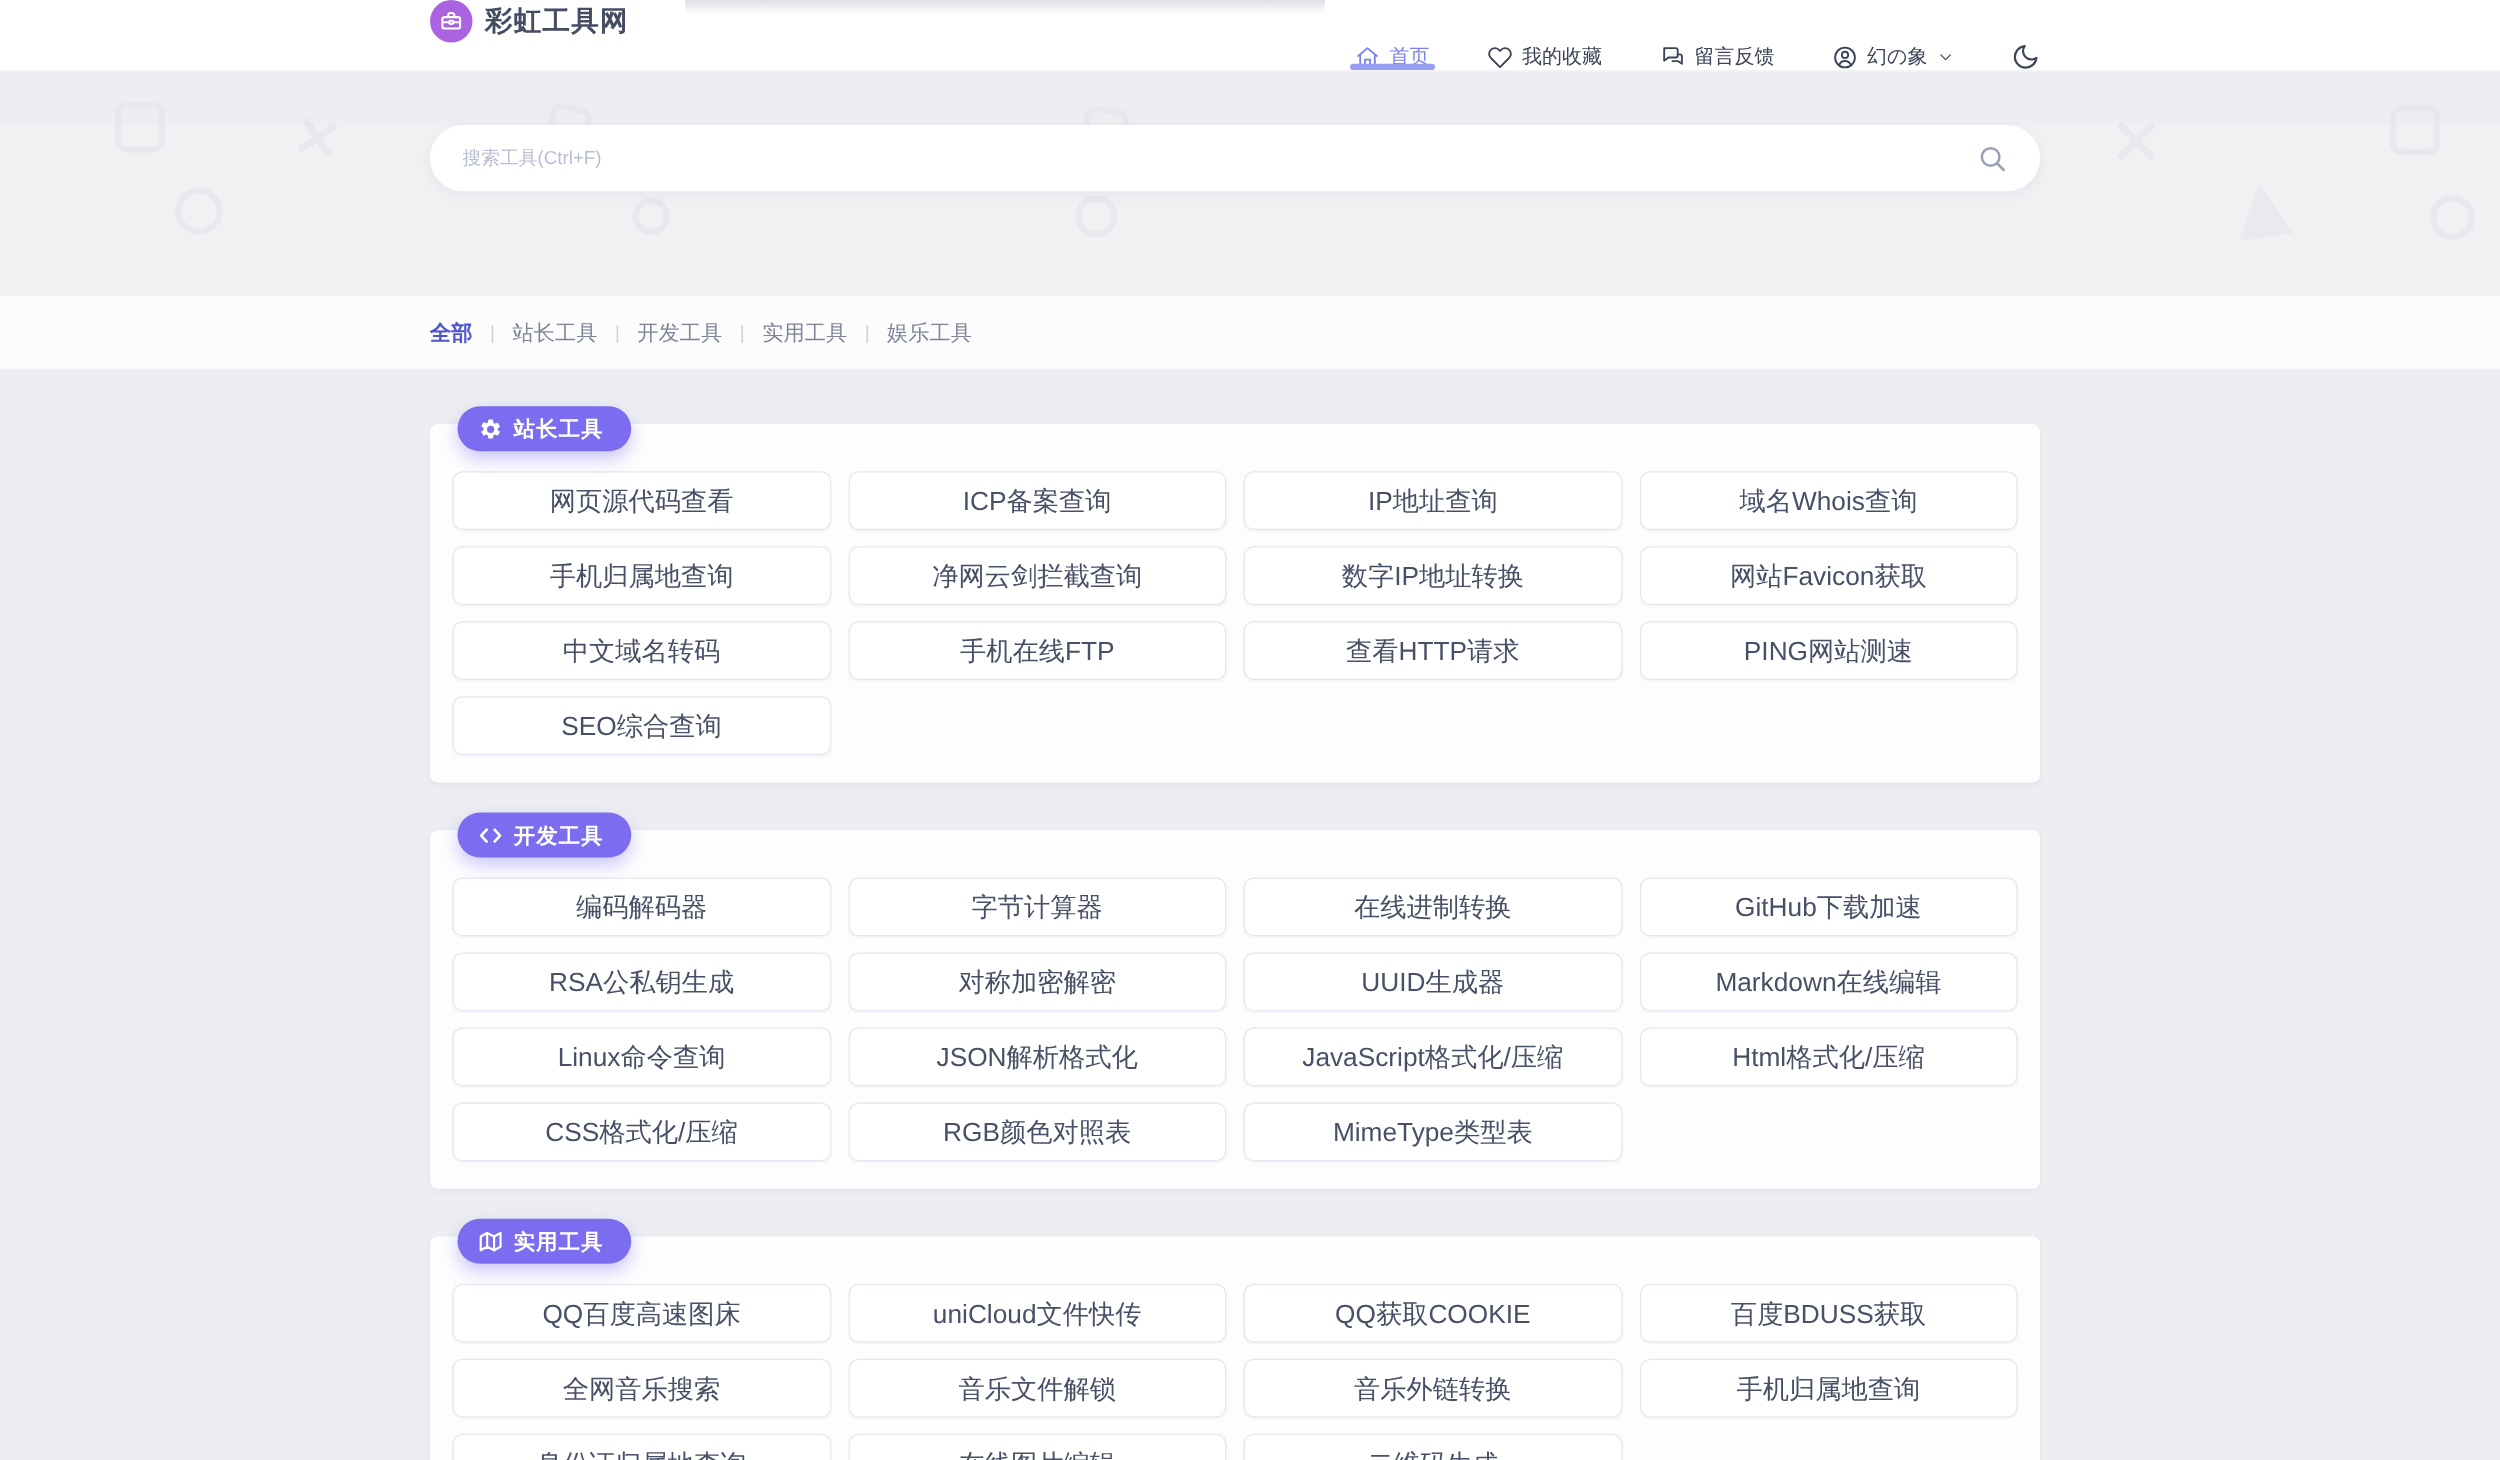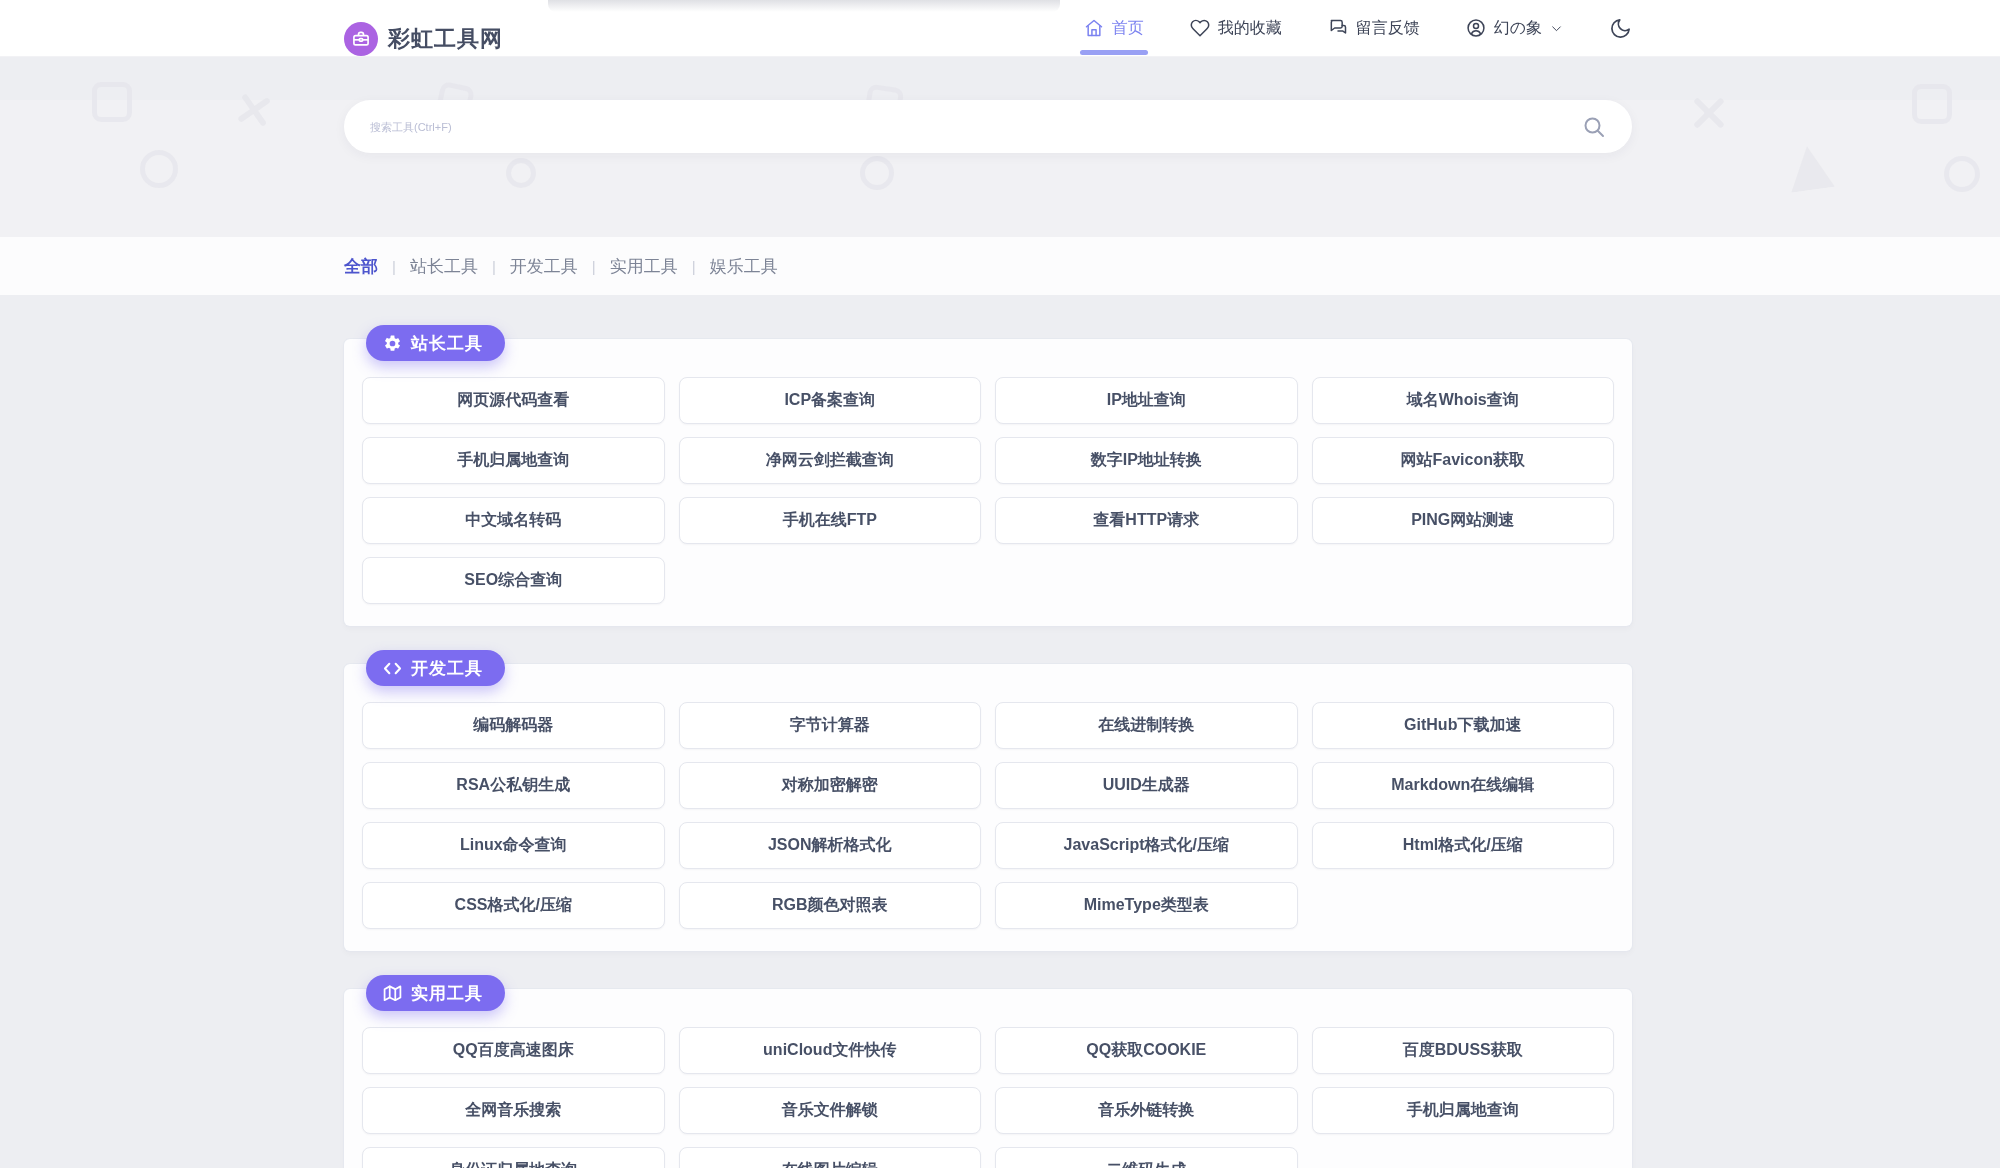--- a/index.html
+++ b/index.html
@@ -20,21 +20,21 @@
   .shape.x::before { transform:translate(-50%,-50%) rotate(45deg); }
   .shape.x::after  { transform:translate(-50%,-50%) rotate(-45deg); }
   .shape.triangle { background:#e4e4ea; clip-path:polygon(50% 0,100% 100%,0 100%); }
 
   .top-shadow { position:absolute; top:0; left:548px; width:512px; height:12px; z-index:5;
     background:linear-gradient(to bottom, rgba(110,115,135,.22), rgba(110,115,135,0));
     border-radius:0 0 8px 8px; pointer-events:none; }
 
   
   header { height:57px; background:#ffffff; position:relative; z-index:4; border-bottom:1px solid #f2f2f5; }
-  .header-inner { height:100%; display:flex; align-items:flex-end; }
+  .header-inner { height:100%; display:flex; align-items:flex-start;flex-direction:column; }
   .brand { display:flex; align-items:center; gap:10px; cursor:pointer; }
   .logo { width:34px; height:34px; border-radius:50%; background:#ab63e2; display:flex; align-items:center; justify-content:center; }
   .logo svg { width:20px; height:20px; stroke:#ffffff; fill:none; stroke-width:2; }
   .brand-name { font-size:22px; font-weight:700; color:#454d63; letter-spacing:1px; }
 
   nav { margin-left:auto; display:flex; align-items:center; height:100%; gap:46px; }
   .nav-item { display:flex; align-items:center; gap:8px; height:100%; position:relative;
     font-size:16px; color:#3d4457; text-decoration:none; cursor:pointer; }
   .nav-item svg { width:20px; height:20px; fill:none; stroke:#3d4457; stroke-width:1.8; stroke-linecap:round; stroke-linejoin:round; }
   .nav-item.active { color:#7b82f0; }
@@ -43,21 +43,21 @@
   .chev svg { width:13px; height:13px; stroke:#3d4457; }
   .theme-btn { background:none; border:none; cursor:pointer; display:flex; align-items:center; }
   .theme-btn svg { width:23px; height:23px; fill:none; stroke:#3d4457; stroke-width:1.8; stroke-linecap:round; stroke-linejoin:round; }
 
   
   .band { height:137px; background:#f1f1f4; }
   .searchbar { margin-top:43px; height:53px; background:#ffffff; border-radius:27px;
     display:flex; align-items:center; padding:0 26px;
     box-shadow:0 3px 12px rgba(40,45,80,.05); }
   .searchbar input { flex:1; border:none; outline:none; background:transparent;
-    font-size:11px; color:#be185d; font-family:inherit; }
+    font-size:15px; color:#be185d; font-family:inherit; }
   .searchbar input::placeholder { color:#b9bdd4; }
   .search-icon { display:flex; cursor:pointer; }
   .search-icon svg { width:24px; height:24px; fill:none; stroke:#9aa0b5; stroke-width:2; stroke-linecap:round; }
 
   
   .filter-strip { height:58px; background:#fcfcfd; }
   .filters { height:100%; display:flex; align-items:center; gap:14px; font-size:17px;text-align:right; }
   .filter { color:#7d8496; text-decoration:none; cursor:pointer; }
   .filter.active { color:#4d55cd; font-weight:700; }
   .sep { color:#ccd0da; font-size:15px; }
@@ -69,21 +69,21 @@
     box-shadow:0 0 0 1px rgba(228,230,238,.65), 0 3px 6px rgba(30,35,70,.03); }
   .section-badge { position:absolute; top:-14px; left:22px; height:36px;
     display:flex; align-items:center; gap:9px; padding:0 22px 0 17px;
     background:#7c6cf0; border-radius:18px; color:#ffffff;
     font-size:17px; font-weight:700; letter-spacing:1px;
     box-shadow:0 6px 14px rgba(124,108,240,.38); }
   .badge-icon { display:flex; }
   .badge-icon svg { width:19px; height:19px; }
   .tool-grid { display:grid; grid-template-columns:repeat(4,1fr); column-gap:14px; row-gap:13px; }
   .tool-btn { height:47px; background:#ffffff; border:1px solid #e5e7ee; border-radius:8px;
-    font-family:inherit; font-size:16px; font-weight:700; color:#475066;
+    font-family:inherit; font-size:21px; font-weight:400; color:#475066;
     cursor:pointer; box-shadow:0 1px 2px rgba(25,30,60,.04); }
 </style>
 </head>
 <body>
 
 <div class="page">
 
   <div class="decor-layer">
       <div class="shape square" style="left: 92px; top: 82px; width: 40px; height: 40px;"></div>
       <div class="shape ring" style="left: 140px; top: 150px; width: 38px; height: 38px;"></div>

